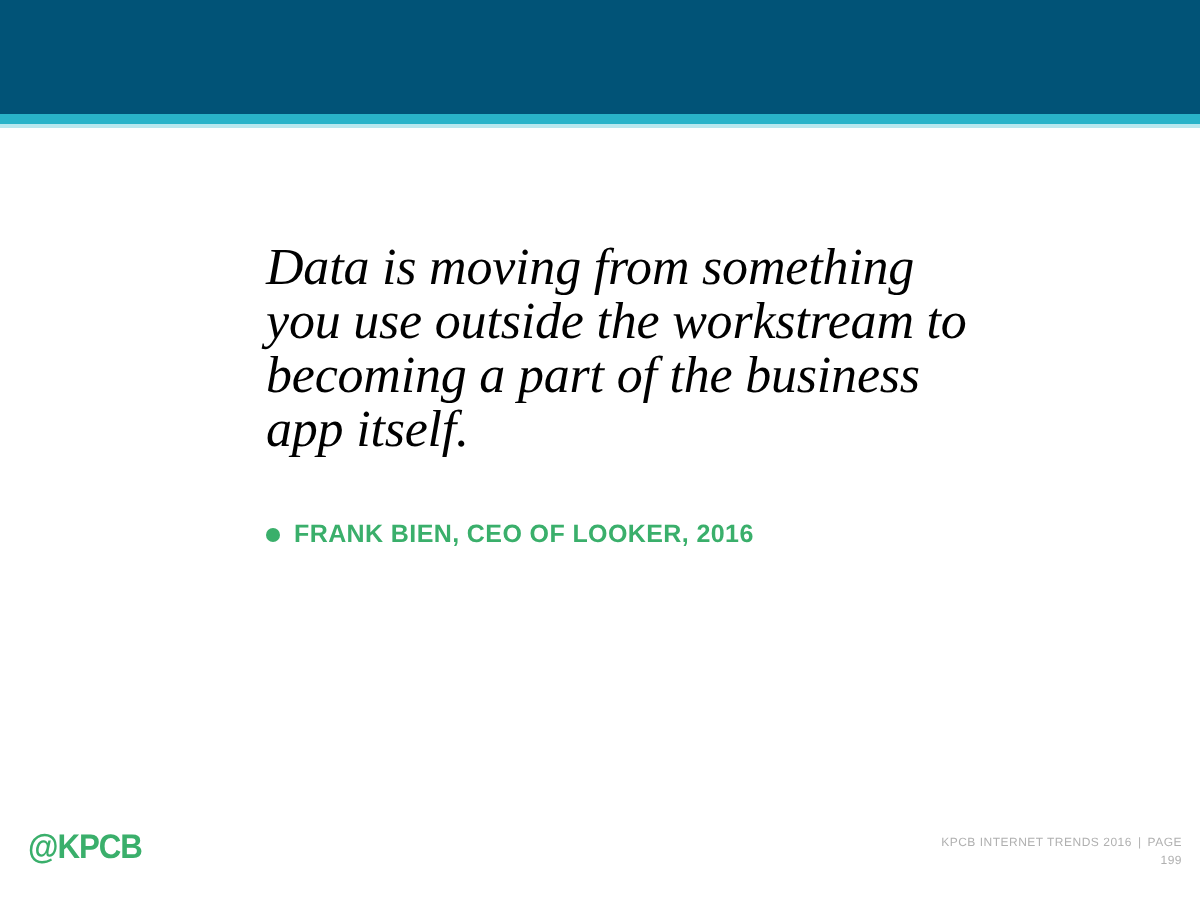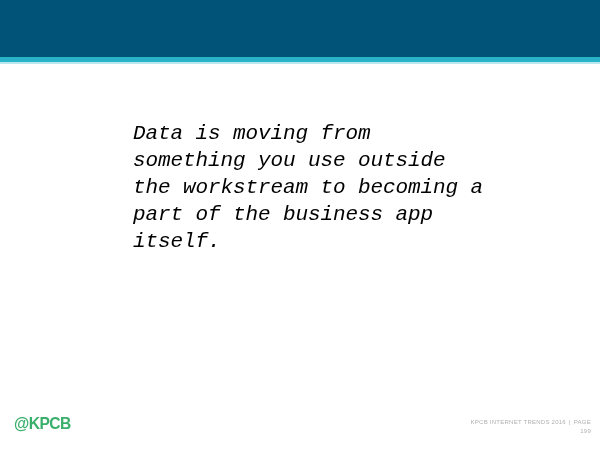--- a/index.html
+++ b/index.html
@@ -55,23 +55,23 @@
 
   
   .content {
     position: absolute;
     top: 120px;
     left: 133px;
     width: 400px;
   }
 
   .quote-para {
-    font-family: Liberation Mono, monospace;
+    font-family: Liberation Serif, serif;
     font-style: italic;
-    font-size: 21px;
+    font-size: 26px;
     line-height: 27px;
     color: #000000;
     letter-spacing: -0.1px;
     max-width: 360px;
   }
 
   .quote-para + .quote-para {
     margin-top: 27px;
   }
 
@@ -143,20 +143,24 @@
 
   <div class="header-band"></div>
   <div class="header-accent"></div>
   <div class="header-accent-soft"></div>
 
   <div class="content">
 
     <p class="quote-para">Data is moving from something you use outside the workstream to becoming a part of the business app itself.</p>
 
 
+    <div class="attribution">
+      <span class="attr-bullet"></span>
+      <span class="attr-text">FRANK BIEN, CEO OF LOOKER, 2016</span>
+    </div>
 
   </div>
 
   <div class="footer-logo">@KPCB</div>
 
   <div class="footer-meta">
     <span class="meta-line"><span>KPCB INTERNET TRENDS 2016</span><span class="meta-sep">|</span><span>PAGE</span></span>
     <span class="meta-line">199</span>
   </div>
 

